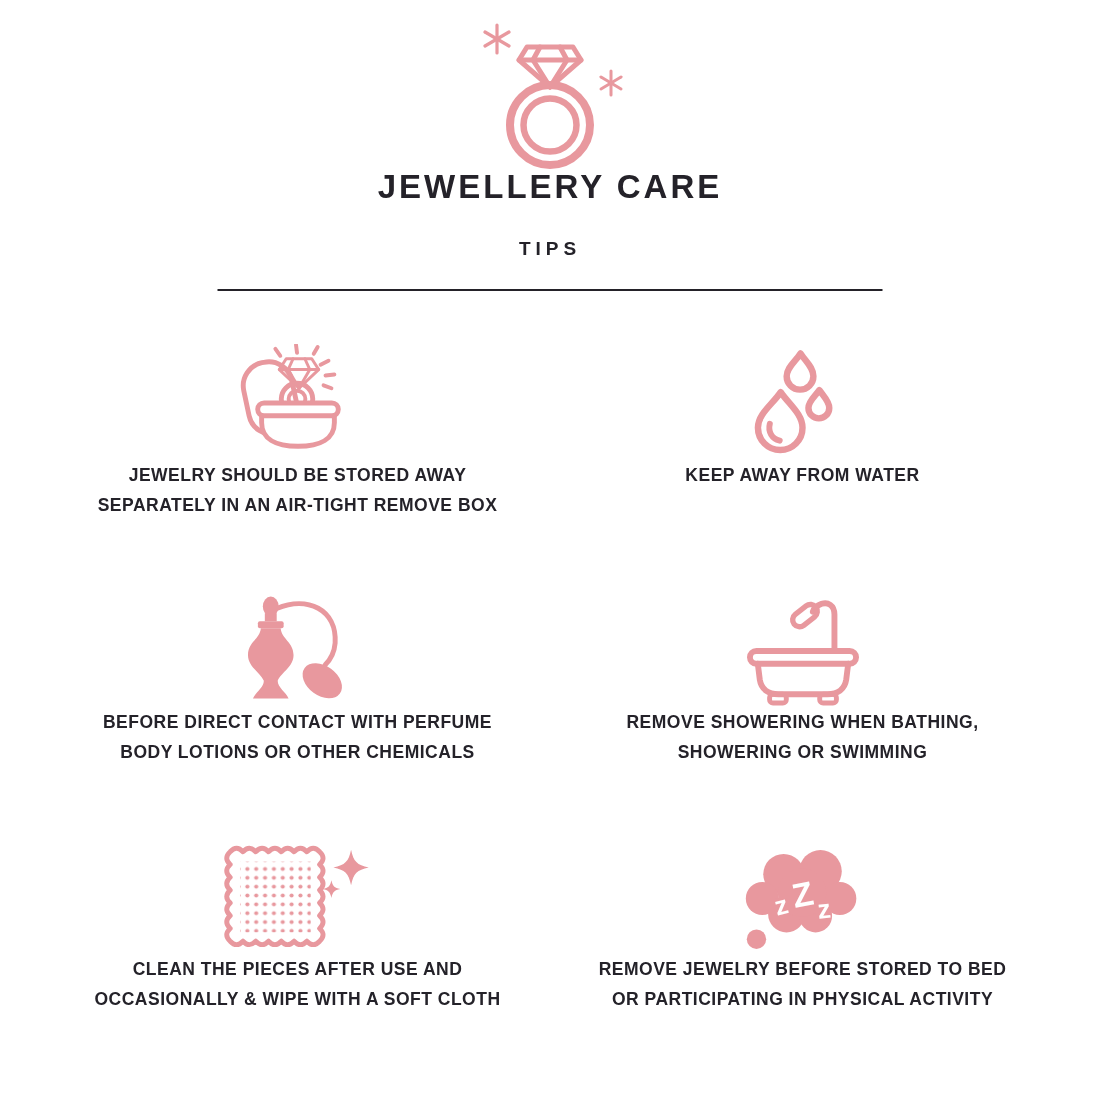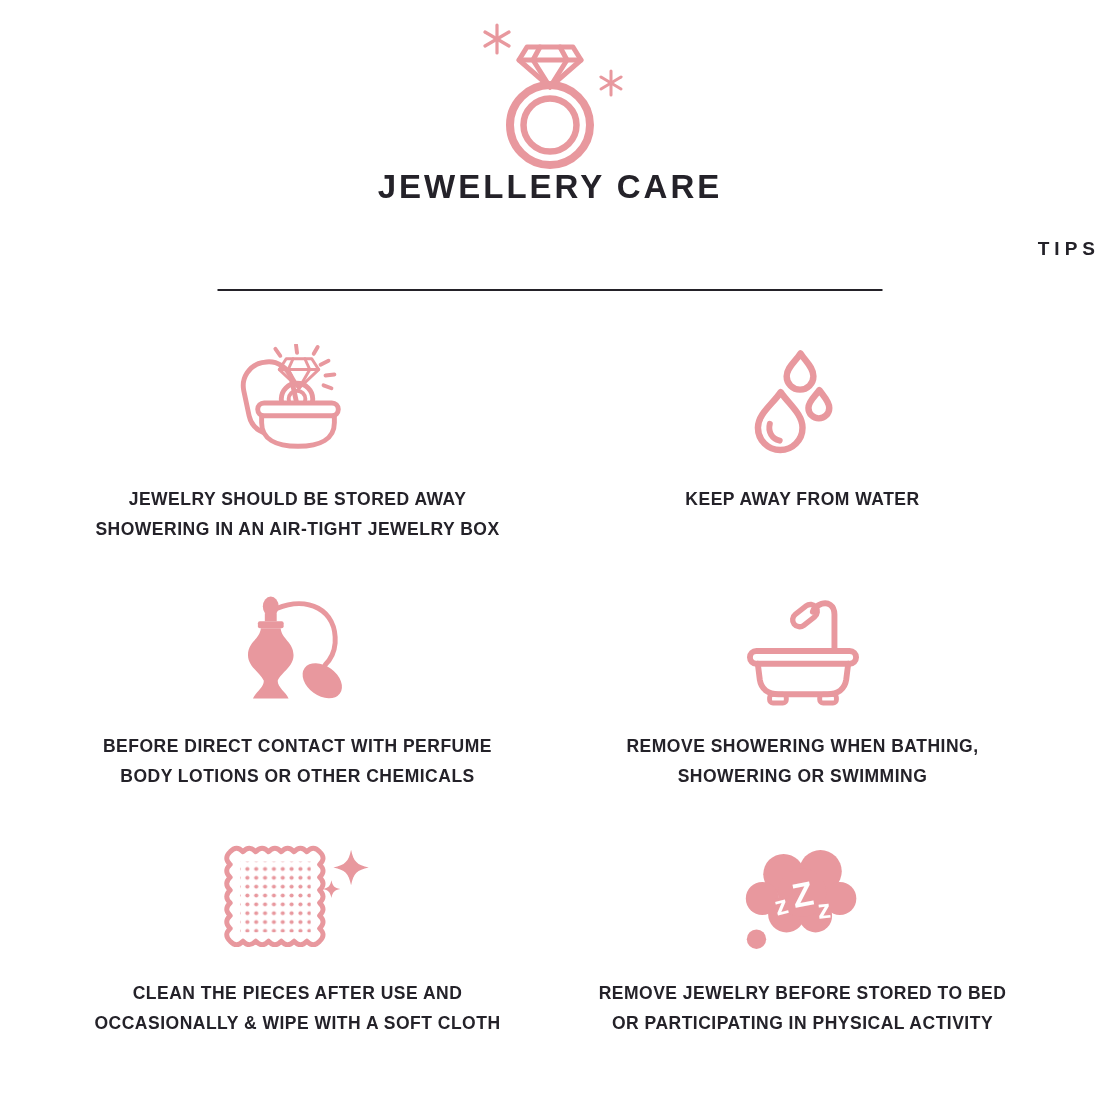--- a/index.html
+++ b/index.html
@@ -19,42 +19,41 @@
   .header-icon{
     position:absolute;top:18px;left:50%;transform:translateX(-50%);
   }
   .title{
     position:absolute;top:168px;left:0;width:1100px;
     text-align:center;
     font-size:33px;font-weight:800;letter-spacing:3px;
   }
   .subtitle{
     position:absolute;top:238px;left:0;width:1100px;
-    text-align:right;
+    text-align:center;
     font-size:19px;font-weight:700;letter-spacing:5px;
   }
   .divider{
     position:absolute;top:289px;left:50%;transform:translateX(-50%);
     width:665px;height:0;
     border-top:2.5px solid var(--dark);
   }
   .grid{
     position:absolute;top:342px;left:45px;width:1010px;
     display:grid;
     grid-template-columns:505px 505px;
     grid-auto-rows:247px;
   }
   .tip{
     display:flex;flex-direction:column;align-items:center;
   }
   .tip .icon-box{
     height:118px;display:flex;align-items:flex-end;justify-content:center;
   }
   .tip .caption{
-    margin-top:24px;
     text-align:center;
     font-size:17.5px;font-weight:700;letter-spacing:0.5px;
     line-height:30px;
   }
   .stroke-pink{stroke:var(--pink);fill:none;stroke-linecap:round;stroke-linejoin:round;}
   .fill-pink{fill:var(--pink);}
   .fill-white{fill:#ffffff;}
   svg text.zzz{fill:#ffffff;font-family:"Liberation Sans",sans-serif;font-weight:700;}
 </style>
 </head>
@@ -116,21 +115,21 @@
           <line x1="77" y1="26" x2="66" y2="45"></line>
         </g>
         <circle class="stroke-pink" stroke-width="5" cx="64" cy="56" r="16"></circle>
         <circle class="stroke-pink" stroke-width="4" cx="64" cy="56" r="8.5"></circle>
         <path class="stroke-pink fill-white" stroke-width="5" d="M28,66 L102,66 L102,80 C102,96 88,104 65,104 C42,104 28,96 28,80 Z"></path>
         <rect class="stroke-pink fill-white" stroke-width="5" x="24" y="60" width="82" height="13" rx="6.5"></rect>
       </svg>
     </div>
     <div class="caption">
       <div>JEWELRY SHOULD BE STORED AWAY</div>
-      <div>SHOWERING IN AN AIR-TIGHT JEWELRY BOX</div>
+      <div>SEPARATELY IN AN AIR-TIGHT REMOVE BOX</div>
     </div>
   </div>
 
   <div class="tip">
     <div class="icon-box">
       <svg width="104" height="112" viewBox="0 0 105 112">
         <g class="stroke-pink" stroke-width="6.5">
           <path d="M50,5 C55,13 63,19 63,28 A13.5,13.5 0 1,1 36,28 C36,19 45,13 50,5 Z"></path>
           <path d="M69,42 C73,48 79,53 79,60 A10.5,10.5 0 1,1 58,60 C58,53 65,48 69,42 Z"></path>
           <path d="M30,44 C38,56 52,66 52,80 A22.5,22.5 0 1,1 7,80 C7,66 22,56 30,44 Z"></path>

